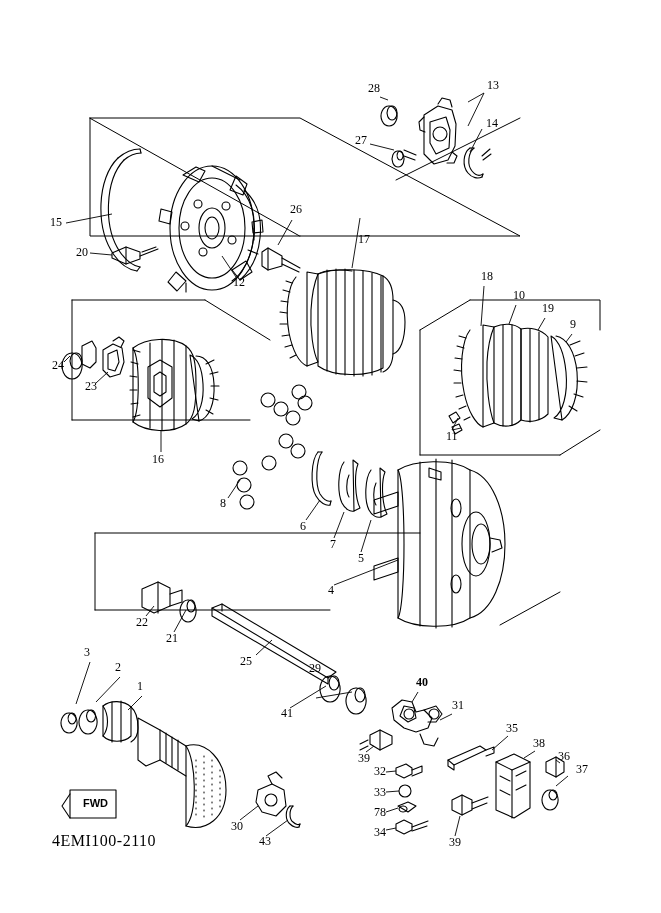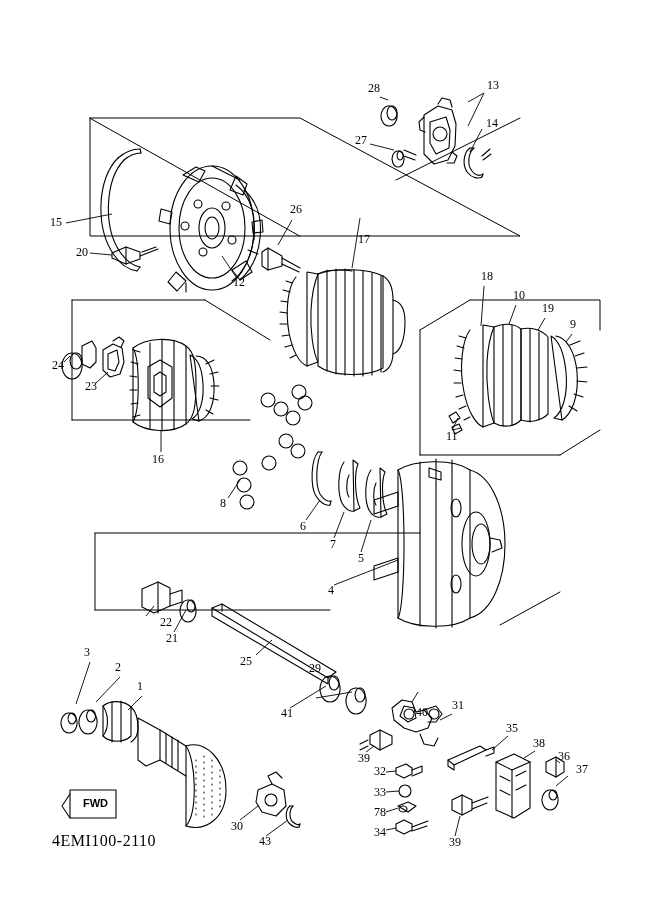--- a/index.html
+++ b/index.html
@@ -374,36 +374,36 @@
   <div class="lbl" style="left:570px;top:318px;">9</div>
   <div class="lbl" style="left:446px;top:430px;">11</div>
   <div class="lbl" style="left:52px;top:359px;">24</div>
   <div class="lbl" style="left:85px;top:380px;">23</div>
   <div class="lbl" style="left:152px;top:453px;">16</div>
   <div class="lbl" style="left:220px;top:497px;">8</div>
   <div class="lbl" style="left:300px;top:520px;">6</div>
   <div class="lbl" style="left:330px;top:538px;">7</div>
   <div class="lbl" style="left:358px;top:552px;">5</div>
   <div class="lbl" style="left:328px;top:584px;">4</div>
-  <div class="lbl" style="left:136px;top:616px;margin-left:24px;">22</div>
+  <div class="lbl" style="left:136px;top:616px;">22</div>
   <div class="lbl" style="left:166px;top:632px;">21</div>
   <div class="lbl" style="left:240px;top:655px;">25</div>
   <div class="lbl" style="left:281px;top:707px;">41</div>
   <div class="lbl" style="left:309px;top:662px;">29</div>
   <div class="lbl" style="left:84px;top:646px;">3</div>
   <div class="lbl" style="left:115px;top:661px;">2</div>
   <div class="lbl" style="left:137px;top:680px;">1</div>
   <div class="lbl" style="left:231px;top:820px;">30</div>
   <div class="lbl" style="left:259px;top:835px;">43</div>
   <div class="lbl" style="left:358px;top:752px;">39</div>
   <div class="lbl" style="left:374px;top:765px;">32</div>
   <div class="lbl" style="left:374px;top:786px;">33</div>
   <div class="lbl" style="left:374px;top:806px;">78</div>
   <div class="lbl" style="left:374px;top:826px;">34</div>
-  <div class="lbl" style="left:416px;top:706px;">40</div>
+  <div class="lbl" style="left:416px;top:676px;font-weight:bold;">40</div>
   <div class="lbl" style="left:452px;top:699px;">31</div>
   <div class="lbl" style="left:506px;top:722px;">35</div>
   <div class="lbl" style="left:533px;top:737px;">38</div>
   <div class="lbl" style="left:558px;top:750px;">36</div>
   <div class="lbl" style="left:566px;top:763px;padding-left:10px;">37</div>
   <div class="lbl" style="left:449px;top:836px;">39</div>
 
   <div id="fwd-box">
     <span class="fwdtxt">FWD</span>
   </div>

